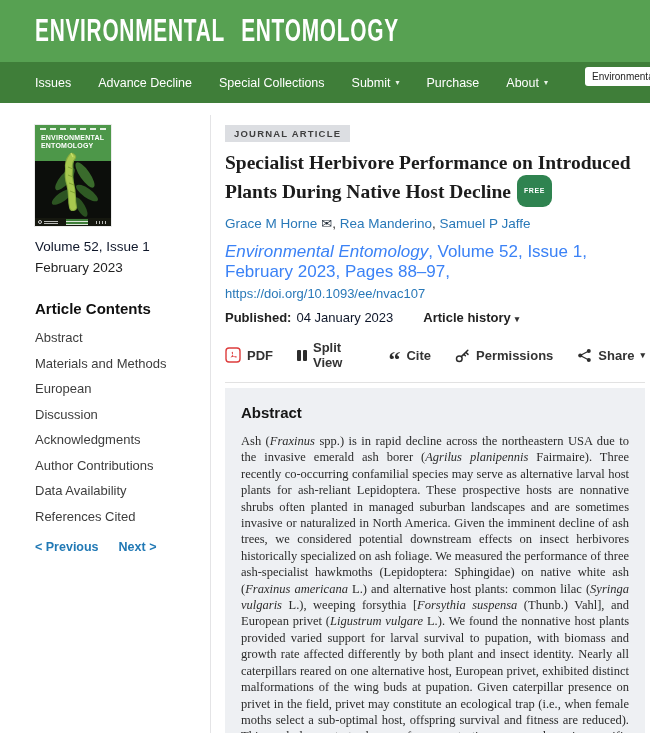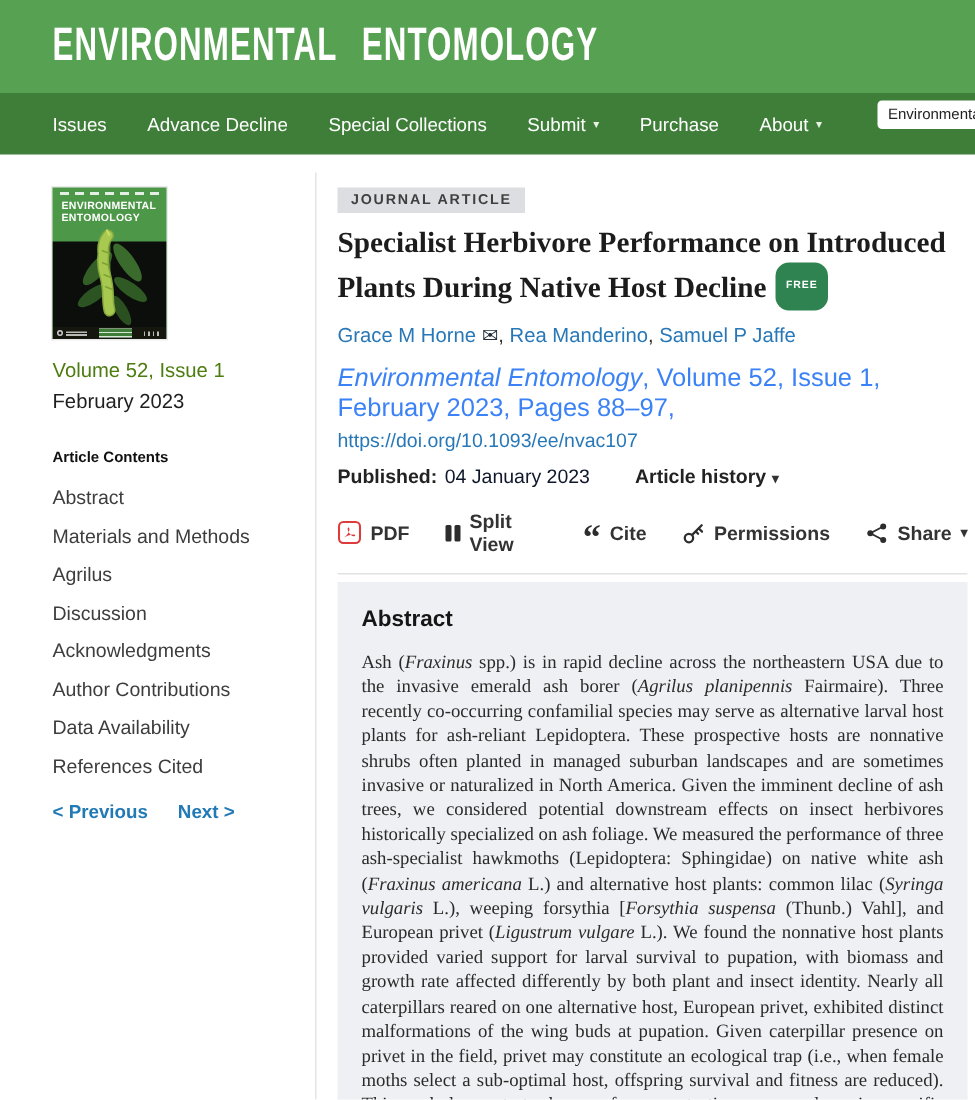--- a/index.html
+++ b/index.html
@@ -43,23 +43,23 @@
   .cover-band { position:absolute; left:0; bottom:0; width:76px; height:8px; background:#15170f;
     display:flex; align-items:center; }
   .band-circle { width:4px; height:4px; border:1px solid #cfcfcf; border-radius:50%; margin-left:3px; }
   .band-dashes { width:14px; height:3px; margin-left:2px;
     background:repeating-linear-gradient(0deg, rgba(255,255,255,.7) 0 1px, transparent 1px 2px); }
   .band-green { width:22px; height:6px; background:#3f7e39; margin-left:8px;
     background-image:repeating-linear-gradient(0deg, rgba(255,255,255,.8) 0 1px, transparent 1px 3px); }
   .band-dots { width:10px; height:3px; margin-left:8px;
     background:repeating-linear-gradient(90deg, rgba(255,255,255,.7) 0 1px, transparent 1px 3px); }
 
-  .vol-link { display:block; margin-top:13px; color:#4d7c0f; font-size:13.5px; }
+  .vol-link { display:block; margin-top:13px; color:#0f172a; font-size:13.5px; }
   .issue-date { margin-top:6px; font-size:13.5px; color:#1f1f1f; }
-  .contents-title { margin-top:25px; font-size:10px; font-weight:bold; color:#101010; }
+  .contents-title { margin-top:25px; font-size:15px; font-weight:bold; color:#101010; }
   .contents-list { list-style:none; margin-top:13px; }
   .contents-list li { font-size:13px; color:#3d3d3d; margin-bottom:10.5px; cursor:pointer; }
   .pager { margin-top:16px; display:flex; gap:20px; }
   .pager a { color:#2179b5; font-size:12.5px; font-weight:bold; }
 
   
   .article { position:absolute; left:225px; top:123px; width:420px; }
   .kicker { display:inline-block; background:#dcdee2; color:#3f3f3f; font-size:9.5px; font-weight:bold;
     letter-spacing:1.2px; padding:3px 9px; }
   .article-title { margin-top:8px; font-family:"Liberation Serif", serif; font-weight:bold;
@@ -155,21 +155,21 @@
       <div class="band-green"></div>
       <div class="band-dots"></div>
     </div>
   </div>
   <a class="vol-link">Volume 52, Issue 1</a>
   <div class="issue-date">February 2023</div>
   <div class="contents-title">Article Contents</div>
   <ul class="contents-list">
     <li>Abstract</li>
     <li>Materials and Methods</li>
-    <li>Agrilus</li>
+    <li>European</li>
     <li>Discussion</li>
     <li>Acknowledgments</li>
     <li>Author Contributions</li>
     <li>Data Availability</li>
     <li>References Cited</li>
   </ul>
   <div class="pager">
     <a>&lt; Previous</a>
     <a>Next &gt;</a>
   </div>

